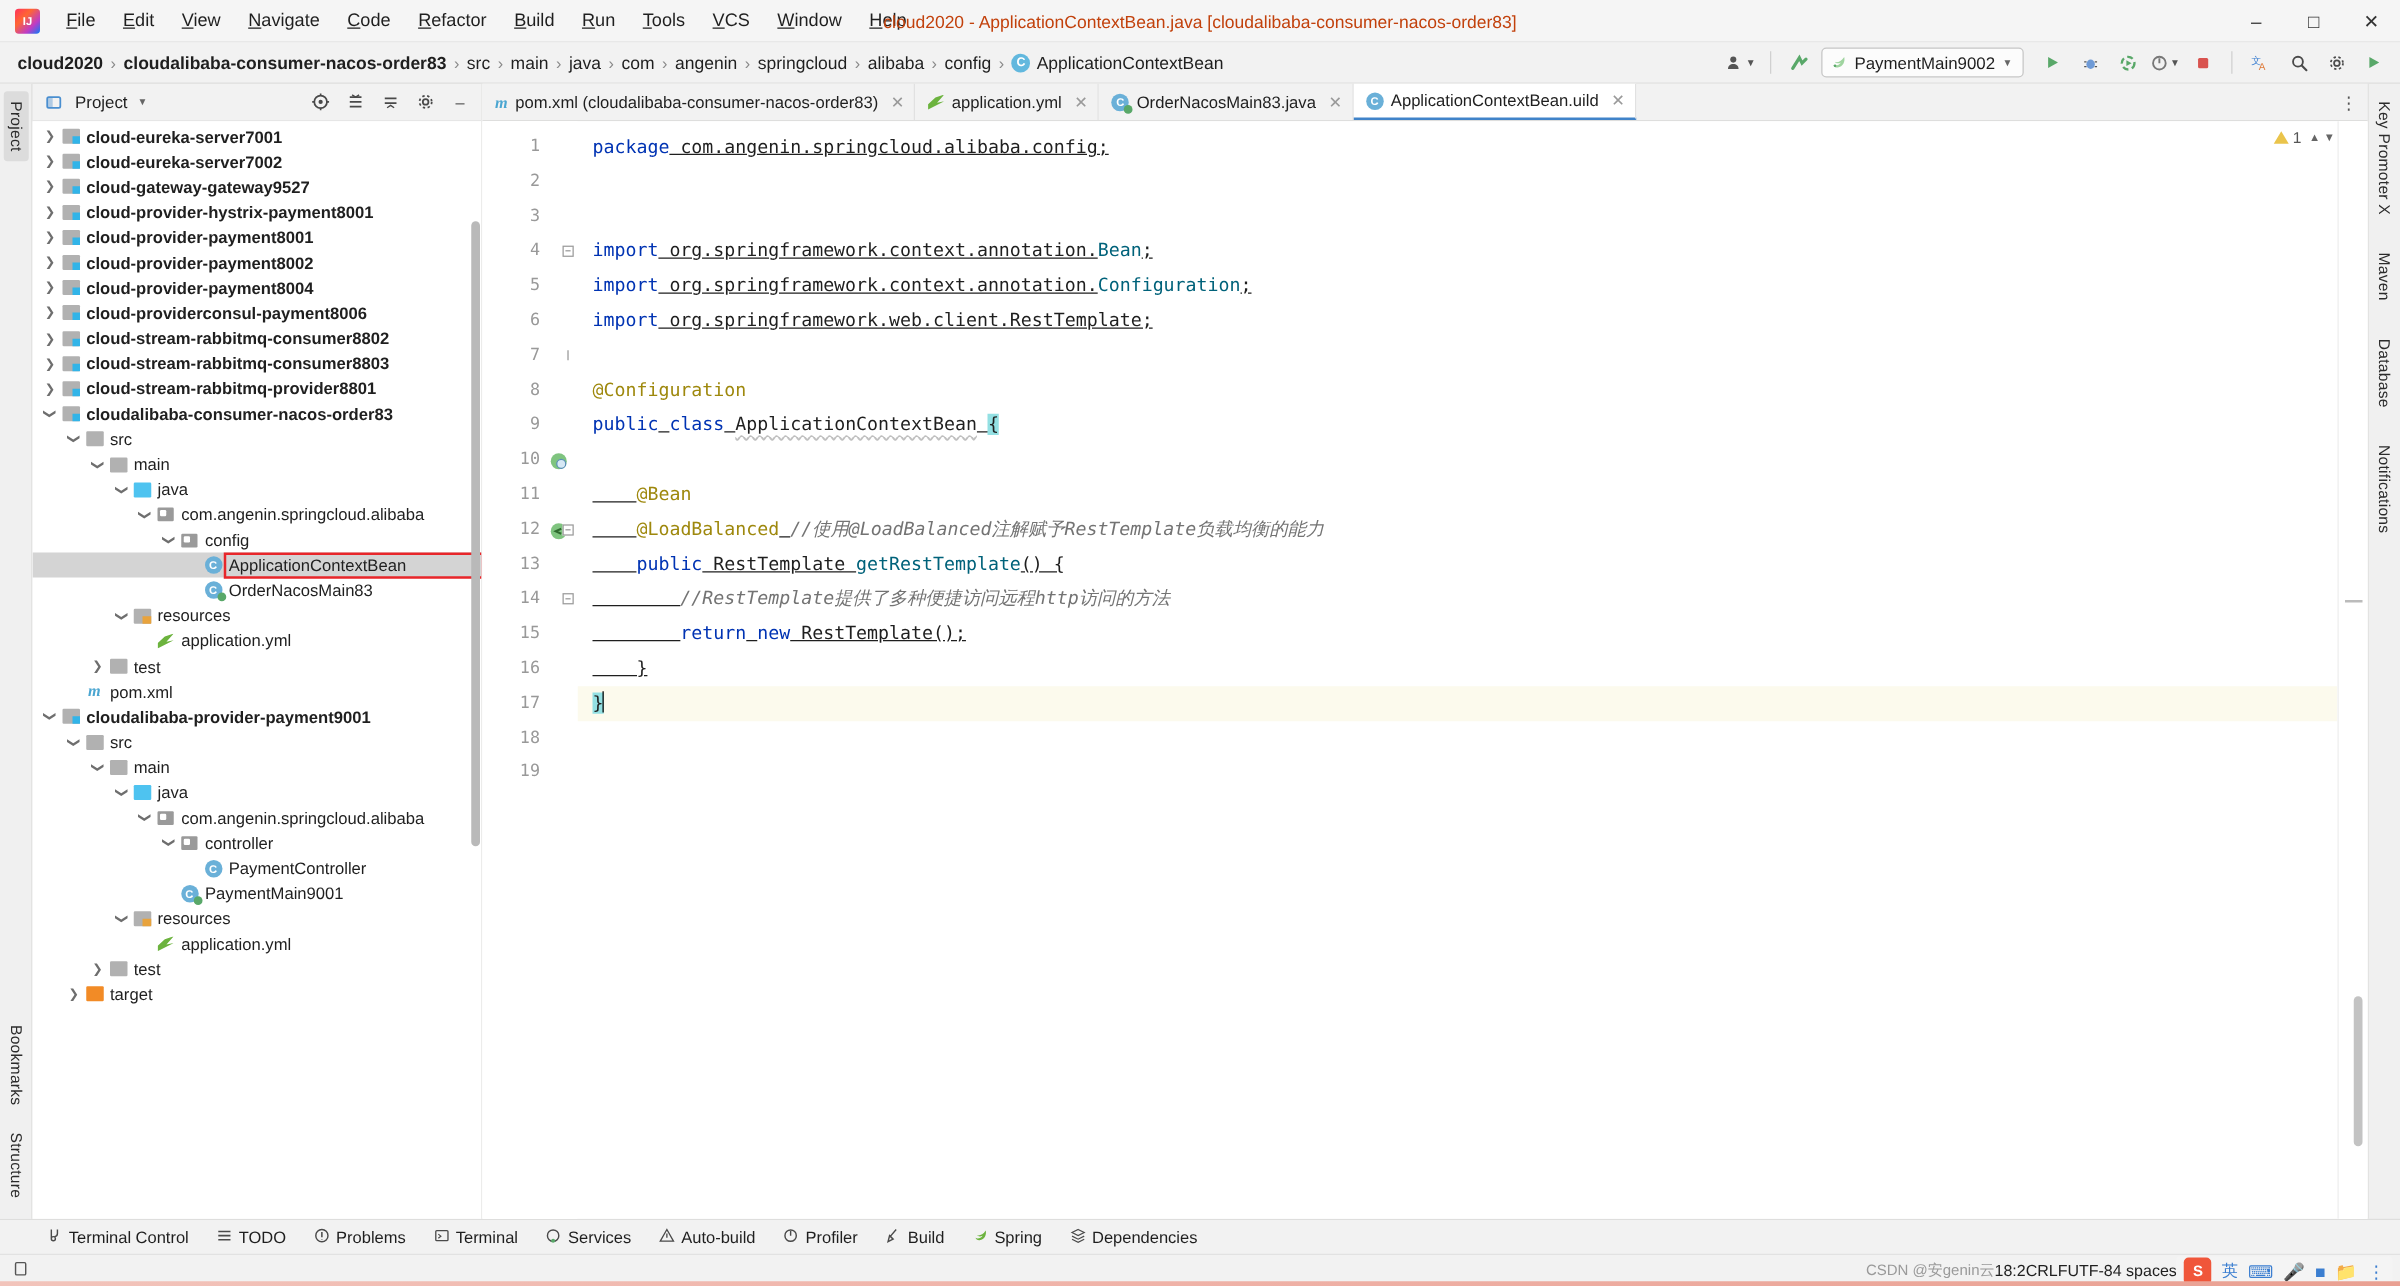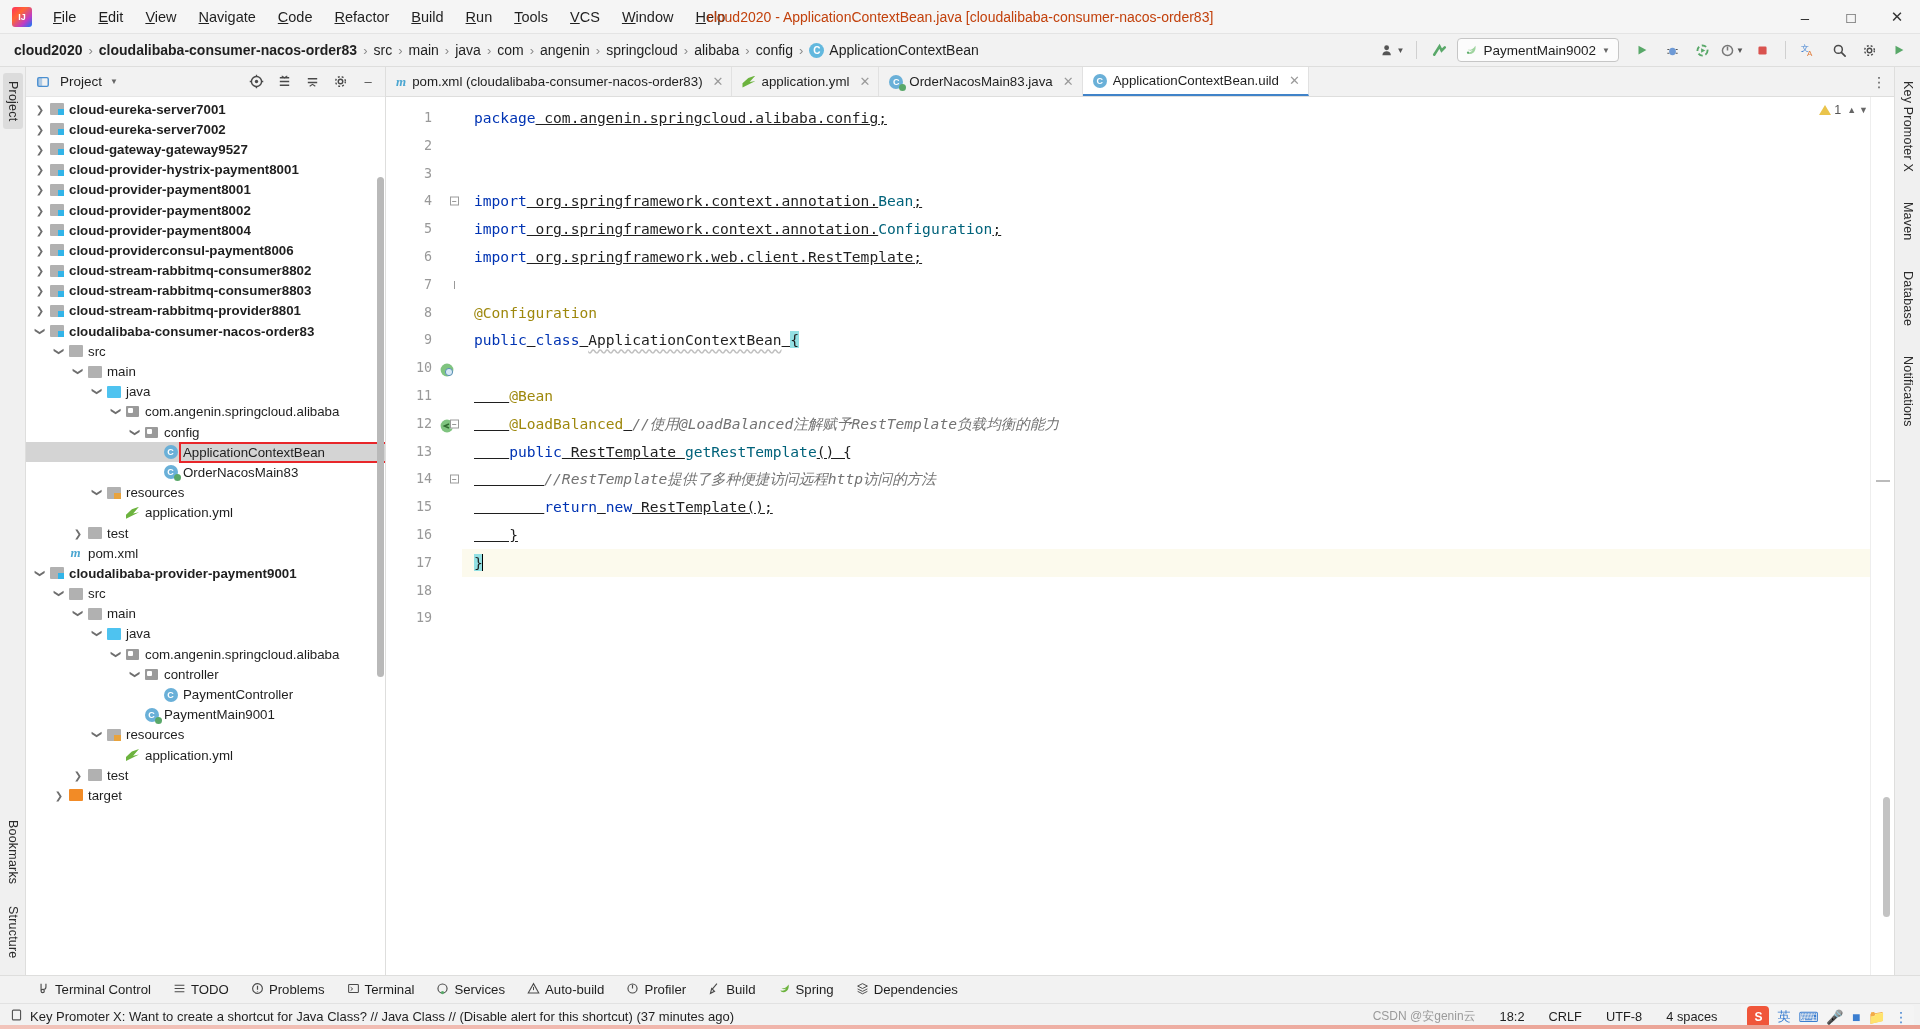--- a/index.html
+++ b/index.html
@@ -213,21 +213,21 @@
   }
   .twbtn {
     display: flex; align-items: center; gap: 5px; padding: 3px 11px;
     font-size: 13.2px; color: #1f1f1f; white-space: nowrap;
   }
   .statusbar {
     height: 26px; display: flex; align-items: center; background: #f2f2f2;
     border-top: 1px solid #e2e2e2; padding-left: 10px; font-size: 13px; color: #1f1f1f;
     flex: 0 0 26px; position: relative;
   }
-  .sb-right { position: absolute; right: 6px; display: flex; align-items: center; gap: 24px; font-size: 12.8px; color: #1f1f1f; }
+  .sb-right { position: absolute; right: 6px; display: flex; align-items: center; gap: 0; font-size: 12.8px; color: #1f1f1f; }
   .sb-watermark { color: #9a9a9a; font-size: 12px; }
   .sogou {
     display:flex; align-items:center; gap:8px; background:#f4f4f4;
     padding: 1px 6px; border-radius: 3px;
   }
   .sg-logo {
     width: 22px; height: 22px; background: #f0563a; border-radius: 4px; color:#fff;
     font-size: 12px; display:flex;align-items:center;justify-content:center;font-weight:bold;
   }
   .sg-ico { font-size: 14px; color: #3b7ed0; }
@@ -863,21 +863,20 @@
         <span>Dependencies</span>
       </div>
     </div>
 
   <div class="statusbar">
     <span style="margin-right:7px;">
       <svg width="13" height="14" viewBox="0 0 16 16">
           <rect x="3" y="2" width="10" height="12" rx="1.2" fill="none" stroke="#555" stroke-width="1.4"></rect>
         </svg>
     </span>
-    <span>Key Promoter X: Want to create a shortcut for Java Class? // Java Class // (Disable alert for this shortcut) (37 minutes ago)</span>
     <div class="sb-right">
       <span class="sb-watermark">CSDN @安genin云</span>
       <span>18:2</span>
       <span>CRLF</span>
       <span>UTF-8</span>
       <span>4 spaces</span>
       <span class="sogou">
         <span class="sg-logo">S</span>
         <span style="color:#3b7ed0;font-size:13px;">英</span>
         <span class="sg-ico">⌨</span>

